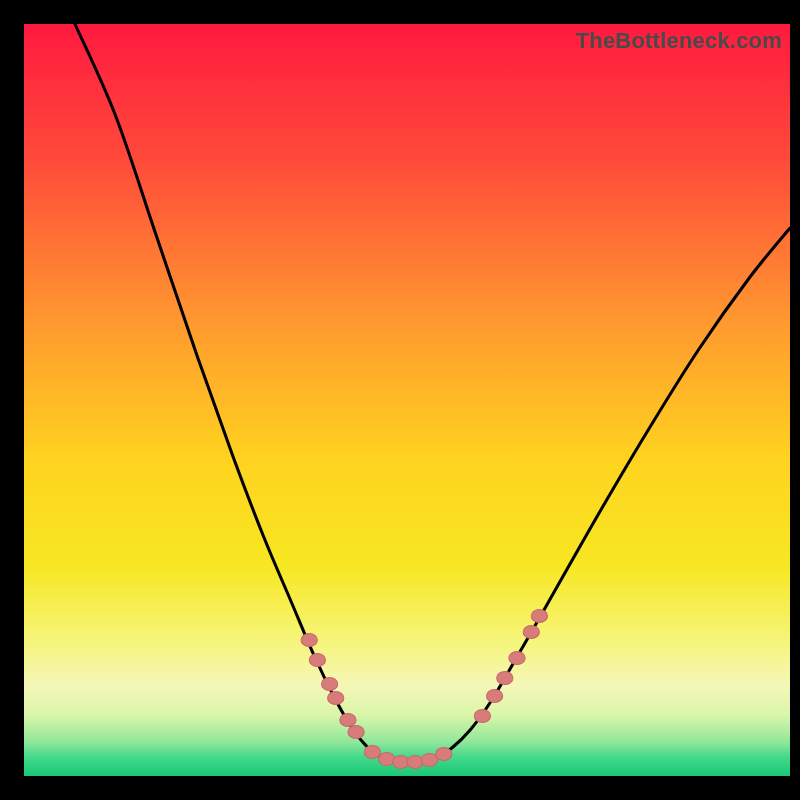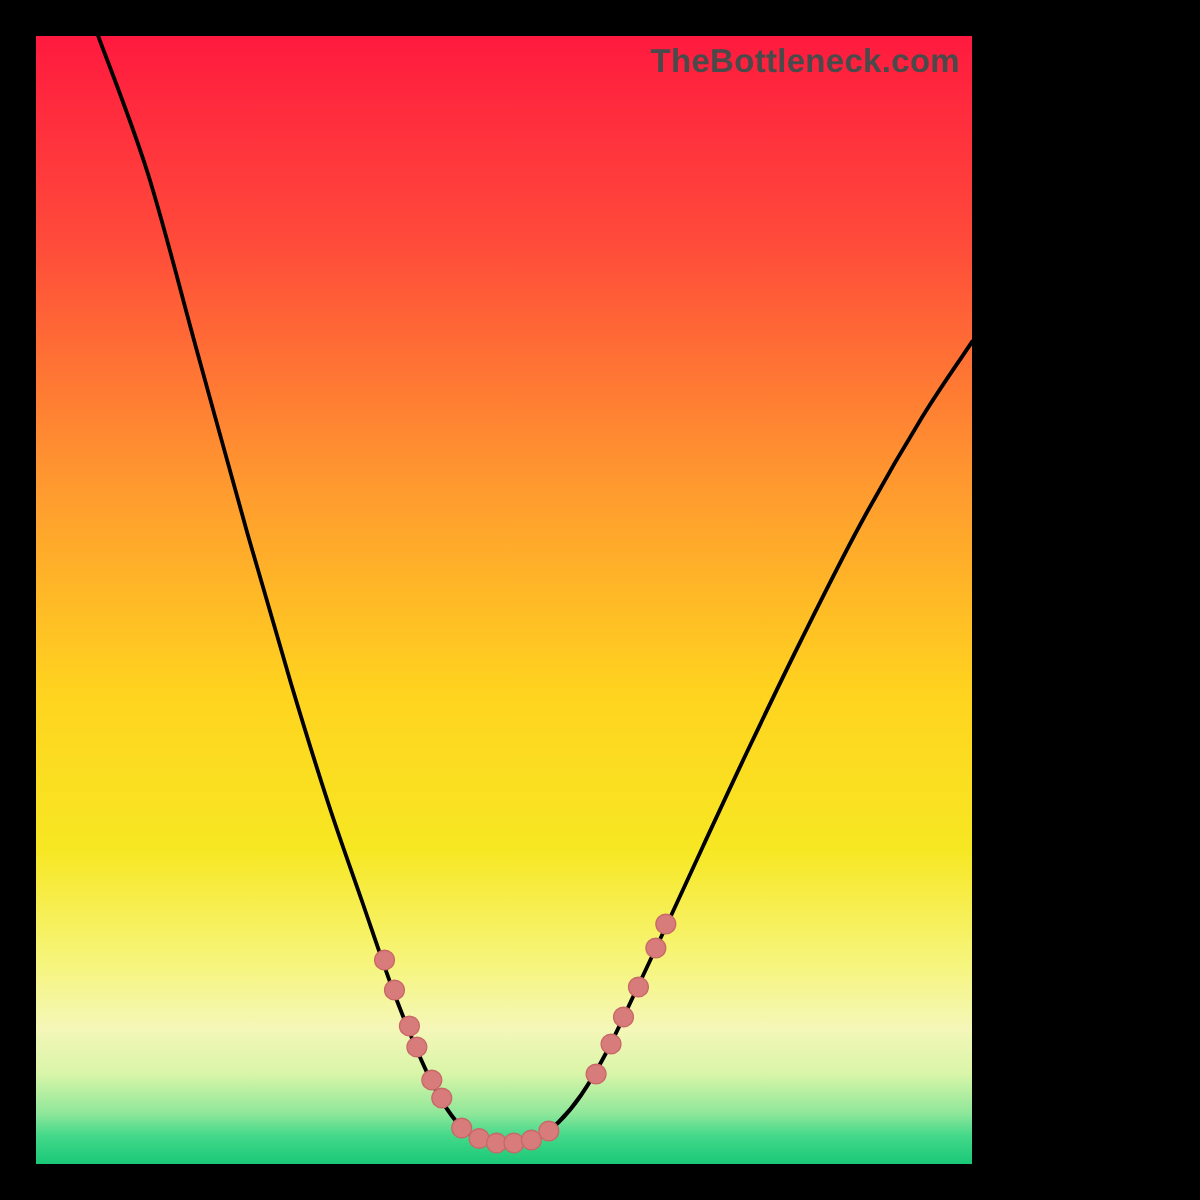--- a/index.html
+++ b/index.html
@@ -14,23 +14,24 @@
   .frame {
     position: relative;
     width: 800px;
     height: 800px;
     background: #000;
   }
   .plot-area {
     position: absolute;
     left: 24px;
     top: 24px;
-    width: 624px;
+    width: 752px;
     height: 752px;
     overflow: hidden;
+    padding-left: 14px;
   }
   .gradient {
     position: absolute;
     left: 0;
     top: 0;
     width: 100%;
     height: 100%;
   }
   .watermark {
     position: absolute;

